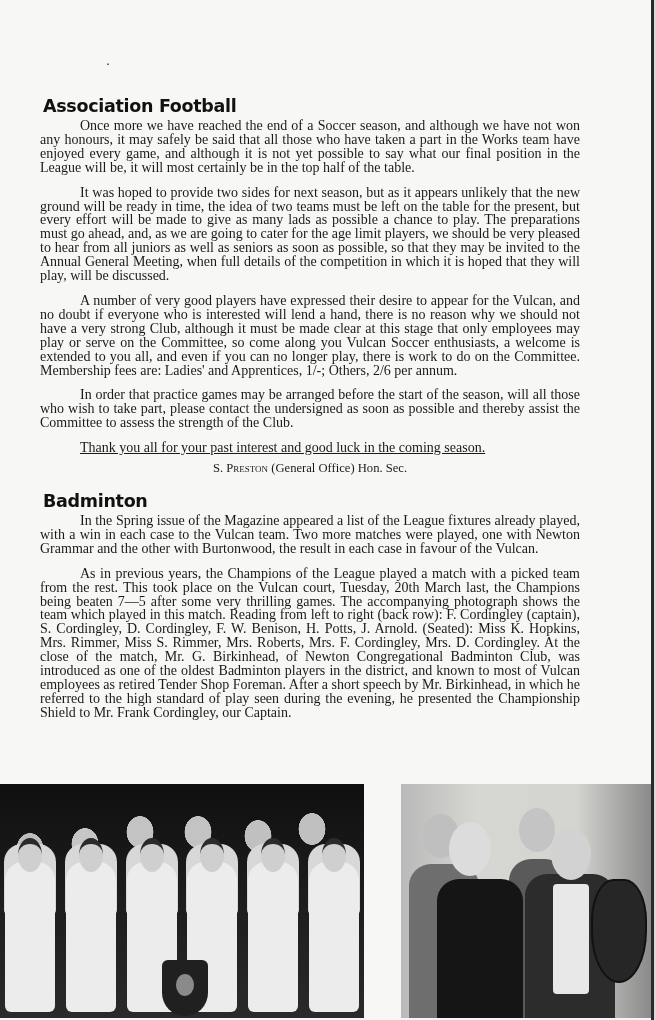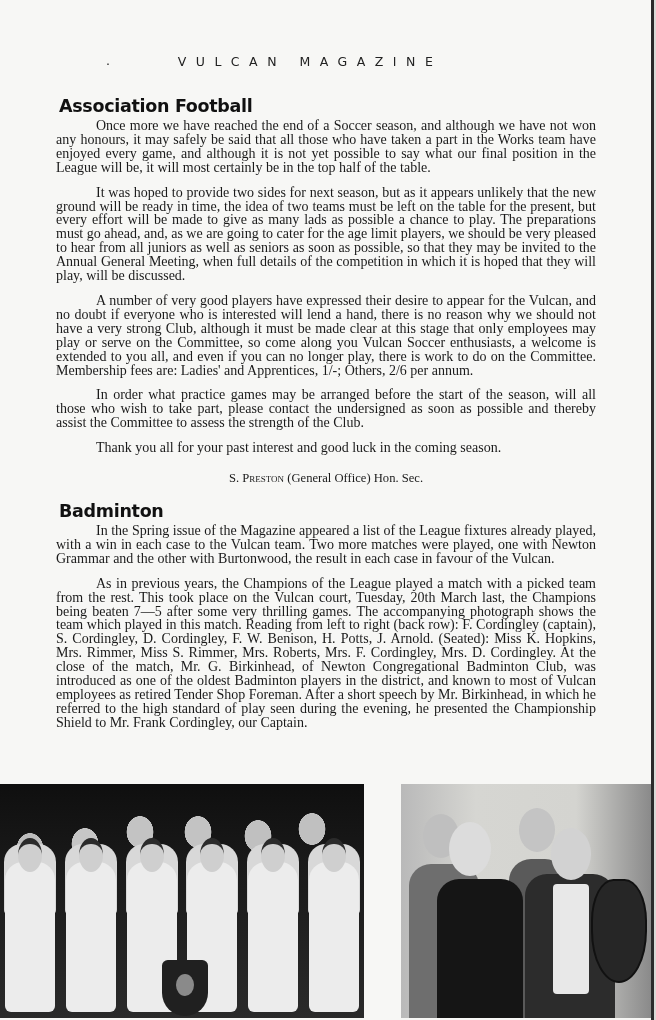--- a/index.html
+++ b/index.html
@@ -20,34 +20,34 @@
   }
   .masthead {
     position: absolute; top: 54px; left: 0; width: 620px;
     text-align: center;
     font-family: "DejaVu Sans", sans-serif;
     font-size: 12.5px; letter-spacing: 9.5px;
     color: #222;
   }
   .masthead .dot { position: absolute; left: 106px; top: -1px; letter-spacing: 0; }
   .content {
-    position: absolute; left: 56px; top: 96px; width: 540px;
+    position: absolute; left: 40px; top: 96px; width: 540px;
   }
   h2 {
     font-family: "DejaVu Sans", sans-serif;
     font-weight: bold; font-size: 17.5px;
     margin: 0 0 3px 3px; letter-spacing: -0.3px;
     color: #111;
   }
   p {
     margin: 0 0 11px 0;
     font-size: 14px; line-height: 13.9px;
     text-align: justify; text-indent: 40px;
   }
-  p.last-line-tight { margin-bottom: 16px; }
+  p.last-line-tight { margin-bottom: 6px; text-decoration: underline; }
   .signature {
     text-align: center; font-size: 12.6px; line-height: 14px;
     margin: 0 0 16px 0; padding-right: 0;
   }
   .signature .sc { font-variant: small-caps; }
   .section2 { margin-top: 10px; }
   .photo {
     position: absolute; top: 784px; height: 234px;
     overflow: hidden;
   }
@@ -98,30 +98,29 @@
   }
 </style>
 </head>
 <body>
 
 <div class="edge"></div>
 <div class="edge2"></div>
 
 <div class="masthead">
   <span class="dot">.</span>
-  <span>VULCAN MAGAZINE</span>
 </div>
 
 <div class="content">
   <section>
     <h2>Association Football</h2>
     <p>Once more we have reached the end of a Soccer season, and although we have not won any honours, it may safely be said that all those who have taken a part in the Works team have enjoyed every game, and although it is not yet possible to say what our final position in the League will be, it will most certainly be in the top half of the table.</p>
     <p>It was hoped to provide two sides for next season, but as it appears unlikely that the new ground will be ready in time, the idea of two teams must be left on the table for the present, but every effort will be made to give as many lads as possible a chance to play. The preparations must go ahead, and, as we are going to cater for the age limit players, we should be very pleased to hear from all juniors as well as seniors as soon as possible, so that they may be invited to the Annual General Meeting, when full details of the competition in which it is hoped that they will play, will be discussed.</p>
     <p>A number of very good players have expressed their desire to appear for the Vulcan, and no doubt if everyone who is interested will lend a hand, there is no reason why we should not have a very strong Club, although it must be made clear at this stage that only employees may play or serve on the Committee, so come along you Vulcan Soccer enthusiasts, a welcome is extended to you all, and even if you can no longer play, there is work to do on the Committee. Membership fees are: Ladies' and Apprentices, 1/-; Others, 2/6 per annum.</p>
-    <p>In order what practice games may be arranged before the start of the season, will all those who wish to take part, please contact the undersigned as soon as possible and thereby assist the Committee to assess the strength of the Club.</p>
+    <p>In order that practice games may be arranged before the start of the season, will all those who wish to take part, please contact the undersigned as soon as possible and thereby assist the Committee to assess the strength of the Club.</p>
     <p class="last-line-tight">Thank you all for your past interest and good luck in the coming season.</p>
     <div class="signature">
       <span>S.</span>
       <span class="sc">Preston</span>
       <span>(General Office) Hon. Sec.</span>
     </div>
   </section>
 
   <section class="section2">
     <h2>Badminton</h2>

